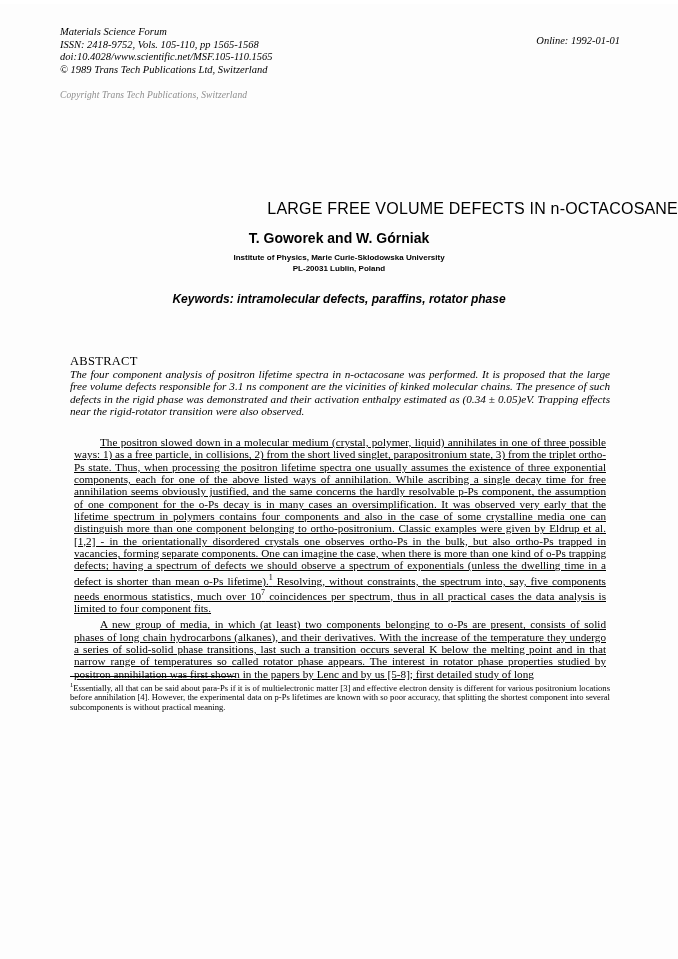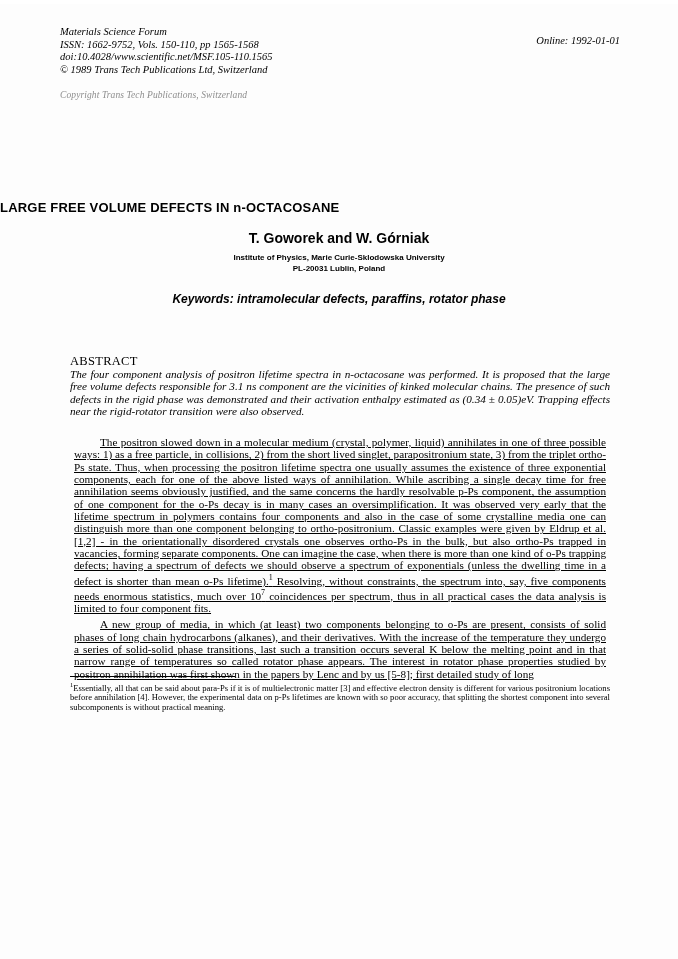--- a/index.html
+++ b/index.html
@@ -54,24 +54,24 @@
     font-size: 9.5px;
     margin-top: 13px;
     letter-spacing: 0.1px;
   }
   
   .title {
     position: absolute;
     top: 196px;
     left: 0;
     width: 678px;
-    text-align: left;
+    text-align: right;
     font-family: "Liberation Sans", sans-serif;
-    font-weight: bold;
-    font-size: 13px;
+    font-weight: normal;
+    font-size: 16px;
     letter-spacing: 0.2px;
   }
   .authors {
     position: absolute;
     top: 226px;
     left: 0;
     width: 678px;
     text-align: center;
     font-family: "Liberation Sans", sans-serif;
     font-weight: bold;
@@ -156,21 +156,21 @@
 </style>
 </head>
 <body>
 
 <div class="page">
 
   <div class="header">
     <div class="header-row">
       <div class="header-left">
         <div>Materials Science Forum</div>
-        <div>ISSN: 1662-9752, Vols. 150-110, pp 1565-1568</div>
+        <div>ISSN: 2418-9752, Vols. 105-110, pp 1565-1568</div>
         <div>doi:10.4028/www.scientific.net/MSF.105-110.1565</div>
         <div>© 1989 Trans Tech Publications Ltd, Switzerland</div>
         <div class="faded">Copyright Trans Tech Publications, Switzerland</div>
       </div>
       <div class="header-right">Online: 1992-01-01</div>
     </div>
   </div>
 
   <div class="title">LARGE FREE VOLUME DEFECTS IN n-OCTACOSANE</div>
   <div class="authors">T. Goworek and W. Górniak</div>

